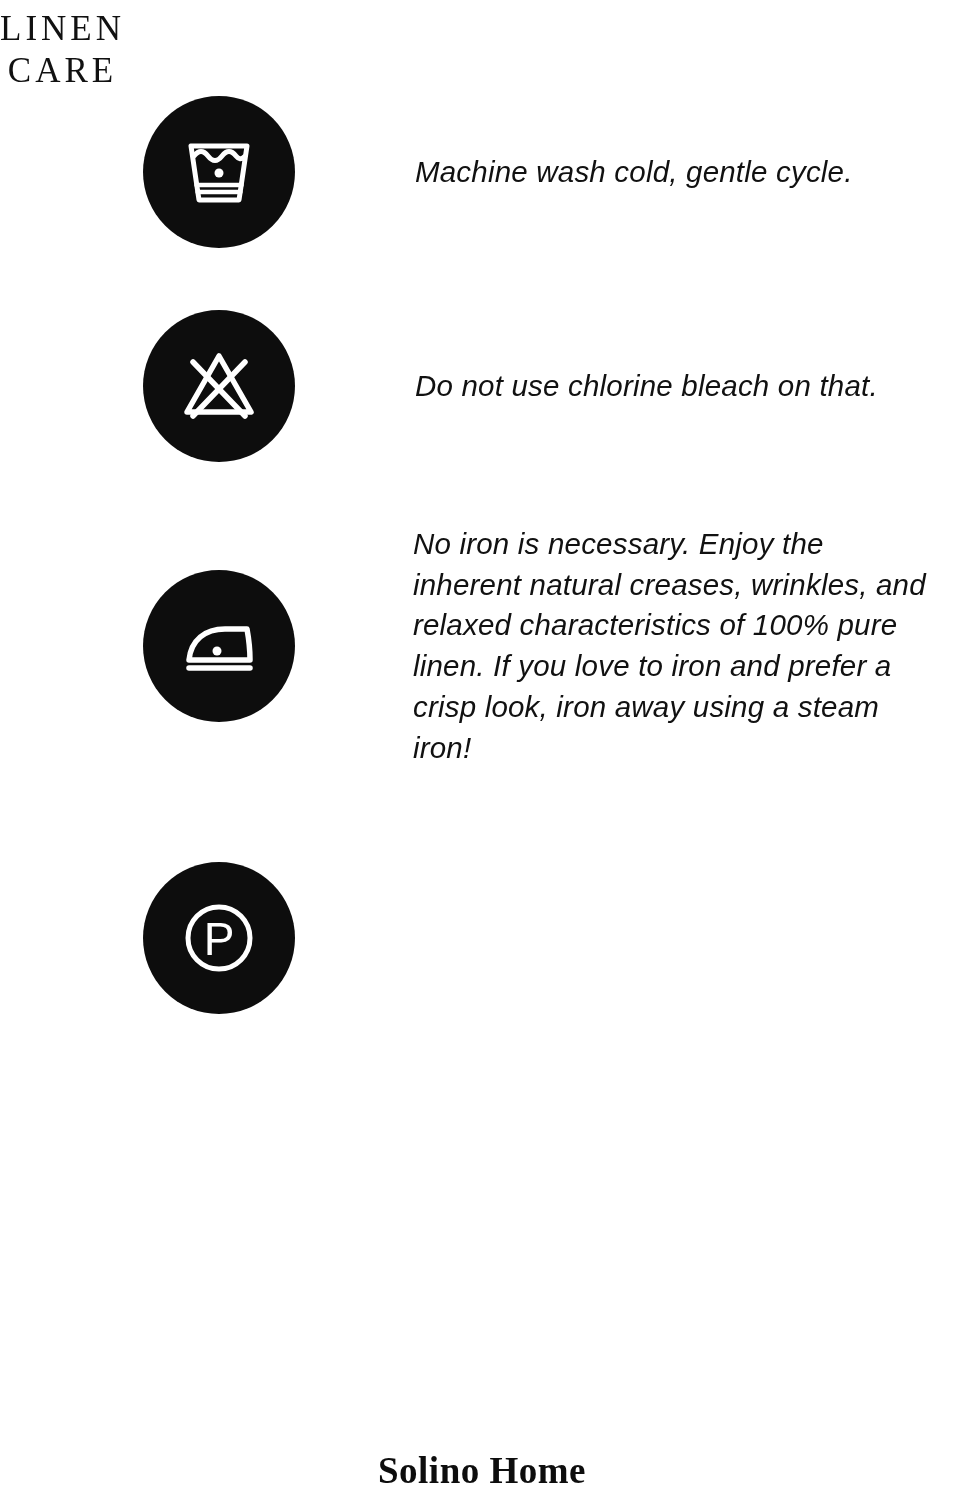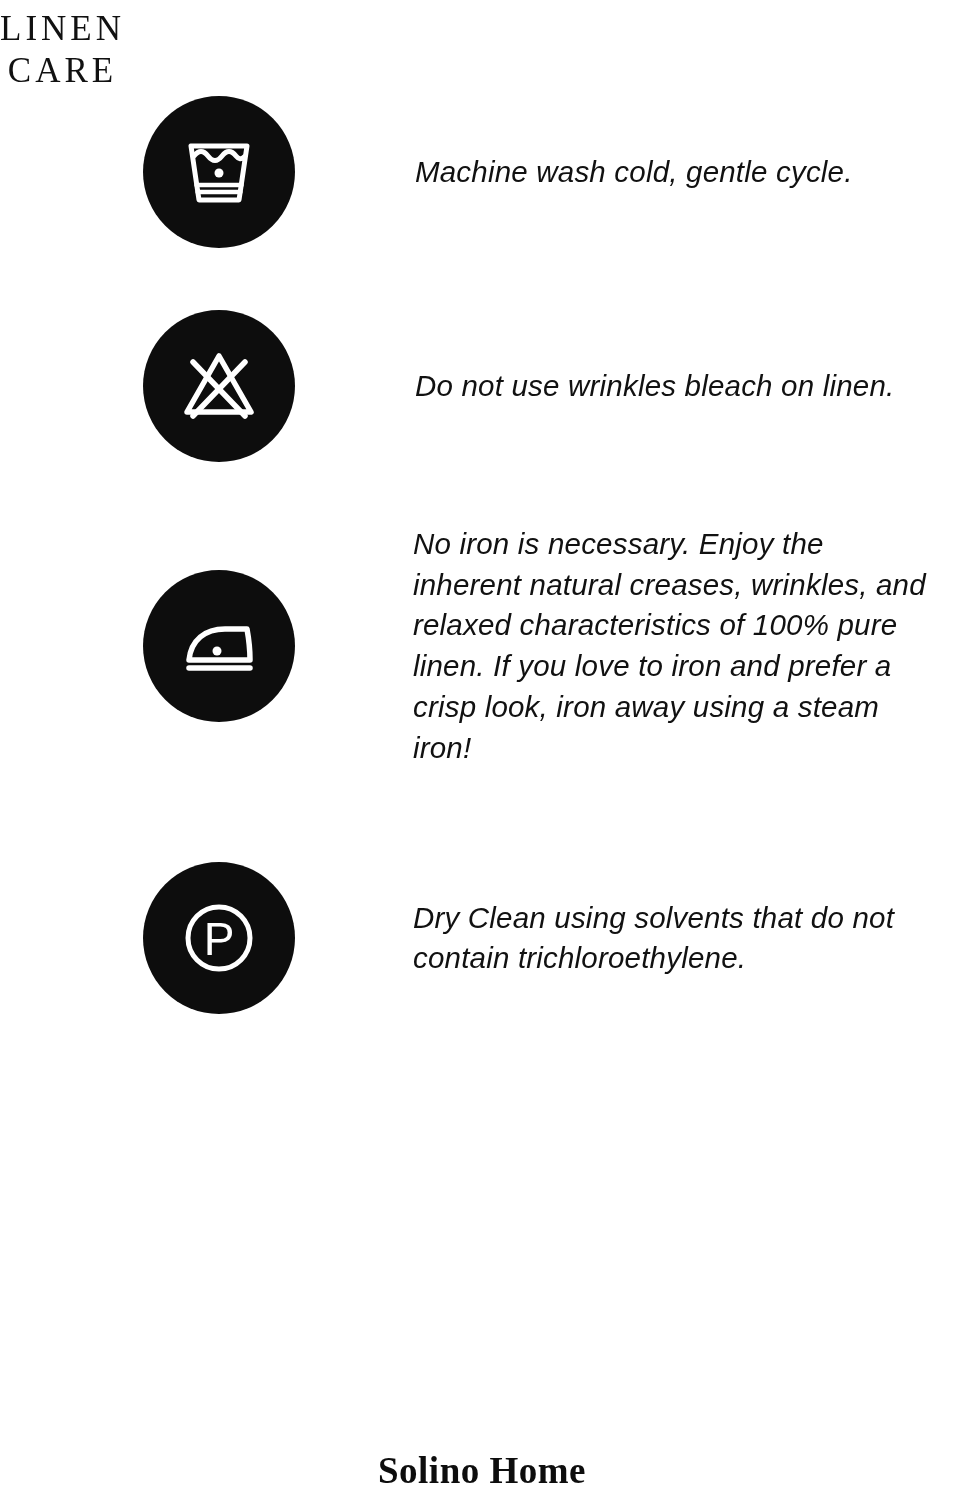--- a/index.html
+++ b/index.html
@@ -124,21 +124,21 @@
     <div class="care-row row-bleach">
       <div class="icon-wrap">
         <div class="icon-circle">
           <svg width="100" height="100" viewBox="0 0 100 100" aria-hidden="true">
             <path d="M50 20 L82 76 H18 Z" fill="none" stroke="#ffffff" stroke-width="5.5" stroke-linejoin="round"></path>
             <path d="M24 80 L76 26" stroke="#ffffff" stroke-width="5.5" stroke-linecap="round"></path>
             <path d="M24 26 L76 80" stroke="#ffffff" stroke-width="5.5" stroke-linecap="round"></path>
           </svg>
         </div>
       </div>
-      <div class="care-text">Do not use wrinkles bleach on linen.</div>
+      <div class="care-text">Do not use chlorine bleach on that.</div>
     </div>
 
 
     <div class="care-row row-iron">
       <div class="icon-wrap">
         <div class="icon-circle">
           <svg width="100" height="100" viewBox="0 0 100 100" aria-hidden="true">
             <path d="M20 64 C22 44 36 33 56 33 H78 C80 44 81 55 81 64 Z" fill="none" stroke="#ffffff" stroke-width="5.5" stroke-linejoin="round"></path>
             <circle cx="48" cy="55" r="4.5" fill="#ffffff"></circle>
             <path d="M20 72 H81" stroke="#ffffff" stroke-width="5.5" stroke-linecap="round"></path>
@@ -150,21 +150,20 @@
 
     <div class="care-row row-dryclean">
       <div class="icon-wrap">
         <div class="icon-circle">
           <svg width="100" height="100" viewBox="0 0 100 100" aria-hidden="true">
             <circle cx="50" cy="50" r="31" fill="none" stroke="#ffffff" stroke-width="5"></circle>
             <text x="50" y="67" text-anchor="middle" font-family="Liberation Sans, sans-serif" font-size="46" fill="#ffffff">P</text>
           </svg>
         </div>
       </div>
-      <div class="care-text">Dry Clean using solvents that do not contain trichloroethylene.</div>
     </div>
 
   </div>
 
   <div class="footer">
     <div class="brand">Solino Home</div>
   </div>
 
 </div>
 

